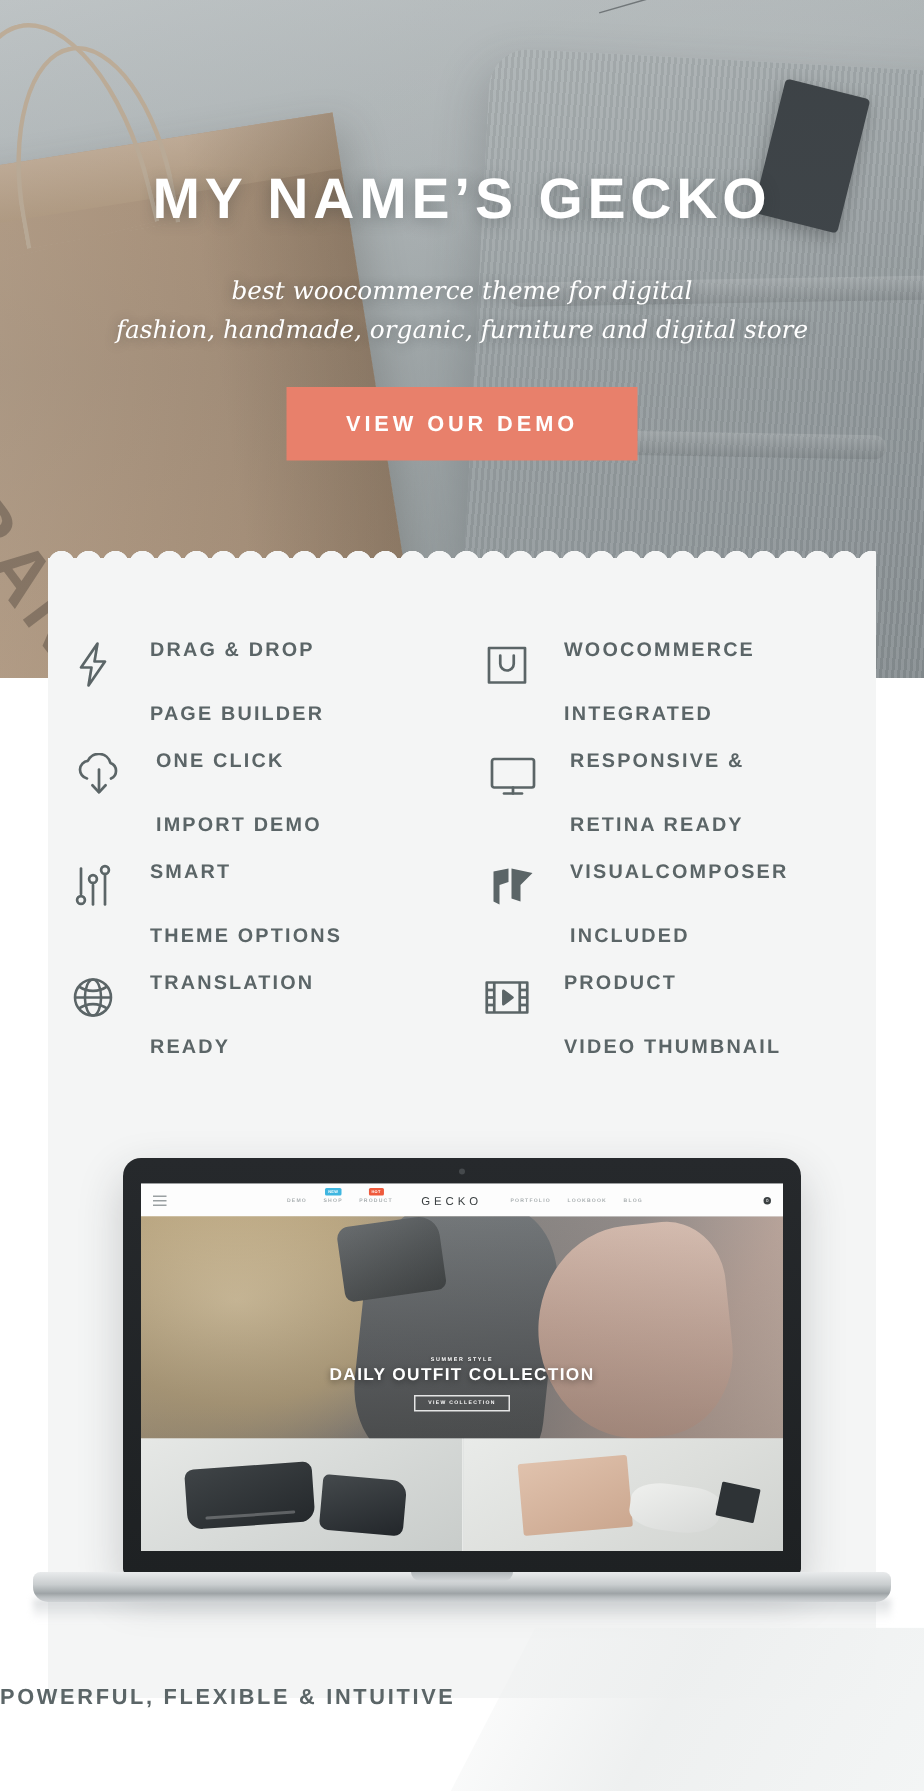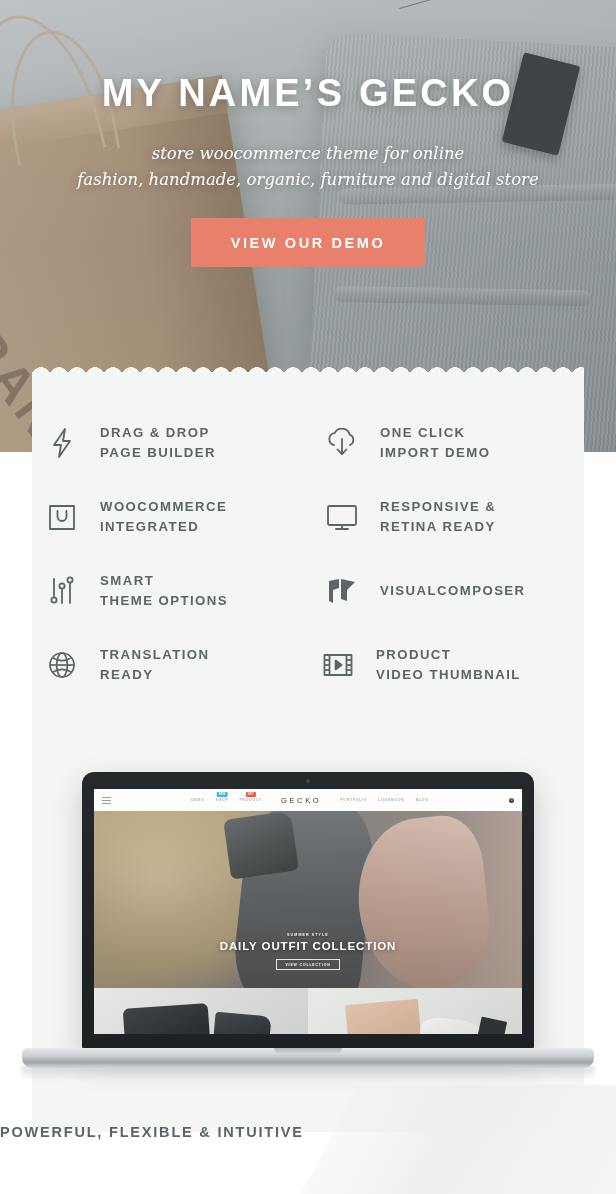--- a/index.html
+++ b/index.html
@@ -81,21 +81,21 @@
   }
   .hero-veil {
     position: absolute; inset: 0;
     background: linear-gradient(180deg, rgba(120,128,132,.18) 0%, rgba(110,118,122,.28) 55%, rgba(120,128,132,.22) 100%);
   }
 
   .hero-content {
     position: absolute; left: 0; top: 0; width: 616px; text-align: center;
   }
   .hero-title {
-    margin-top: 72px;
+    margin-top: 112px;
     font-size: 38px; font-weight: 700; letter-spacing: 3.2px;
     color: #ffffff; text-shadow: 0 2px 10px rgba(40,45,48,.35);
   }
   .hero-sub {
     margin-top: 26px;
     font-family: "DejaVu Serif", serif;
     font-style: italic; font-size: 16.5px; line-height: 1.55;
     color: #ffffff; text-shadow: 0 1px 8px rgba(40,45,48,.4);
   }
   .cta {
@@ -133,21 +133,21 @@
   .f-icon {
     width: 44px; min-width: 44px; height: 44px;
     display: flex; align-items: center; justify-content: center;
     color: #5b6567;
   }
   .f-icon svg { display: block; }
   .f-text {
     font-size: 13.2px; font-weight: 700; letter-spacing: 1.45px;
     line-height: 1.55; color: #5b6567; text-transform: uppercase;
   }
-  .f-text span { display: block; white-space: nowrap; }
+  .f-text span { display: block; white-space: nowrap; margin-top: 23px; }
 
   
   .laptop-wrap { position: absolute; left: 0; top: 400px; width: 552px; height: 330px; }
   .laptop-lid {
     position: absolute; left: 50px; top: 0; width: 452px; height: 278px;
     background: linear-gradient(180deg, #26292c 0%, #1e2123 100%);
     border-radius: 12px 12px 4px 4px;
     padding: 17px 12px 16px;
     box-shadow: 0 12px 30px rgba(40,45,50,.22);
   }
@@ -168,21 +168,21 @@
   .badge {
     position: absolute; left: 50%; top: -6px; transform: translateX(-50%);
     font-size: 2.6px; color: #fff; padding: 1px 2px; border-radius: 1px; letter-spacing: .2px;
   }
   .badge.blue { background: #3fb6e0; }
   .badge.red { background: #ef5a3c; }
   .brand { font-size: 7.6px; letter-spacing: 2.6px; color: #3b4042; font-weight: 400; margin: 0 8px; }
   .nav-cart { display: flex; align-items: center; gap: 2px; }
   .cart-dot { width: 5px; height: 5px; border-radius: 50%; background: #3b4042; color: #fff; font-size: 3px; display: flex; align-items: center; justify-content: center; }
   .site-hero {
-    position: relative; height: 177px; overflow: hidden;
+    position: relative; height: 148px; overflow: hidden;
     background:
       linear-gradient(118deg, #cdb893 0%, #b3a489 24%, #8f8c8a 48%, #9b9492 66%, #c6b0a6 85%, #d8c2b6 100%);
   }
   .site-hero .sand { position: absolute; left: -10%; top: -10%; width: 62%; height: 120%;
     background: radial-gradient(ellipse at 40% 40%, #e2cfa9 0%, #c9b48c 45%, rgba(201,180,140,0) 72%); }
   .site-hero .leg { position: absolute; left: 34%; top: -6%; width: 30%; height: 118%;
     background: linear-gradient(170deg, #7e8386 0%, #5f6468 60%, #4c5153 100%); transform: rotate(6deg); border-radius: 40% 30% 20% 30%; }
   .site-hero .shoe { position: absolute; left: 31%; top: 2%; width: 16%; height: 34%;
     background: linear-gradient(160deg, #6e7376, #3f4446); border-radius: 8px 14px 6px 6px; transform: rotate(-8deg); }
   .site-hero .arm { position: absolute; right: 8%; top: 4%; width: 30%; height: 96%;
@@ -257,21 +257,21 @@
         <div class="sweater-fold f2"></div>
       </div>
       <div class="tag-string"></div>
       <div class="tag"></div>
       <div class="hero-veil"></div>
     </div>
 
     <div class="hero-content">
       <h1 class="hero-title">MY NAME’S GECKO</h1>
       <p class="hero-sub">
-        <span>store woocommerce theme for online</span><br>
+        <span>best woocommerce theme for digital</span><br>
         <span>fashion, handmade, organic, furniture and digital store</span>
       </p>
       <button class="cta">VIEW OUR DEMO</button>
     </div>
   </div>
 
   <div class="card">
     <div class="scallop"></div>
 
     <div class="features">
@@ -281,44 +281,44 @@
           <svg width="28" height="32" viewBox="0 0 28 32" fill="none" stroke="currentColor" stroke-width="1.8" stroke-linejoin="round" stroke-linecap="round">
             <path d="M17 2 L6 18 H13 L11 30 L22 14 H15 Z"></path>
           </svg>
         </span>
         <span class="f-text">
           <span>DRAG &amp; DROP</span>
           <span>PAGE BUILDER</span>
         </span>
       </div>
 
+      <div class="feature">
+        <span class="f-icon">
+          <svg width="30" height="30" viewBox="0 0 30 30" fill="none" stroke="currentColor" stroke-width="1.8" stroke-linejoin="round" stroke-linecap="round">
+            <rect x="3" y="4" width="24" height="23"></rect>
+            <path d="M10.5 9 v5.5 a4.5 4.5 0 0 0 9 0 V9"></path>
+          </svg>
+        </span>
+        <span class="f-text">
+          <span>WOOCOMMERCE</span>
+          <span>INTEGRATED</span>
+        </span>
+      </div>
+
       <div class="feature right">
         <span class="f-icon">
           <svg width="34" height="30" viewBox="0 0 34 30" fill="none" stroke="currentColor" stroke-width="1.8" stroke-linejoin="round" stroke-linecap="round">
             <path d="M9 17 A6 6 0 0 1 9.6 5.2 A8 8 0 0 1 24.6 6.6 A5.6 5.6 0 0 1 25 17"></path>
             <line x1="17" y1="11" x2="17" y2="26"></line>
             <path d="M12.6 21.5 L17 26.2 L21.4 21.5"></path>
           </svg>
         </span>
         <span class="f-text">
           <span>ONE CLICK</span>
           <span>IMPORT DEMO</span>
-        </span>
-      </div>
-
-      <div class="feature">
-        <span class="f-icon">
-          <svg width="30" height="30" viewBox="0 0 30 30" fill="none" stroke="currentColor" stroke-width="1.8" stroke-linejoin="round" stroke-linecap="round">
-            <rect x="3" y="4" width="24" height="23"></rect>
-            <path d="M10.5 9 v5.5 a4.5 4.5 0 0 0 9 0 V9"></path>
-          </svg>
-        </span>
-        <span class="f-text">
-          <span>WOOCOMMERCE</span>
-          <span>INTEGRATED</span>
         </span>
       </div>
 
       <div class="feature right">
         <span class="f-icon">
           <svg width="34" height="30" viewBox="0 0 34 30" fill="none" stroke="currentColor" stroke-width="1.8" stroke-linejoin="round" stroke-linecap="round">
             <rect x="3" y="4" width="28" height="19" rx="1.5"></rect>
             <line x1="17" y1="23" x2="17" y2="27"></line>
             <line x1="11" y1="27" x2="23" y2="27"></line>
           </svg>
@@ -348,20 +348,21 @@
 
       <div class="feature right">
         <span class="f-icon">
           <svg width="32" height="30" viewBox="0 0 32 30" fill="currentColor">
             <path d="M3 5 L13 3 L13 12 L7 14 L7 27 L3 25 Z"></path>
             <path d="M15 3 L29 6 L21 14 L21 25 L15 23 Z"></path>
           </svg>
         </span>
         <span class="f-text">
           <span>VISUALCOMPOSER</span>
+          <span>INCLUDED</span>
         </span>
       </div>
 
       <div class="feature">
         <span class="f-icon">
           <svg width="30" height="30" viewBox="0 0 30 30" fill="none" stroke="currentColor" stroke-width="1.7">
             <circle cx="15" cy="15" r="12"></circle>
             <ellipse cx="15" cy="15" rx="5.4" ry="12"></ellipse>
             <line x1="3" y1="15" x2="27" y2="15"></line>
             <path d="M5.4 7.6 a17 17 0 0 0 19.2 0"></path>

